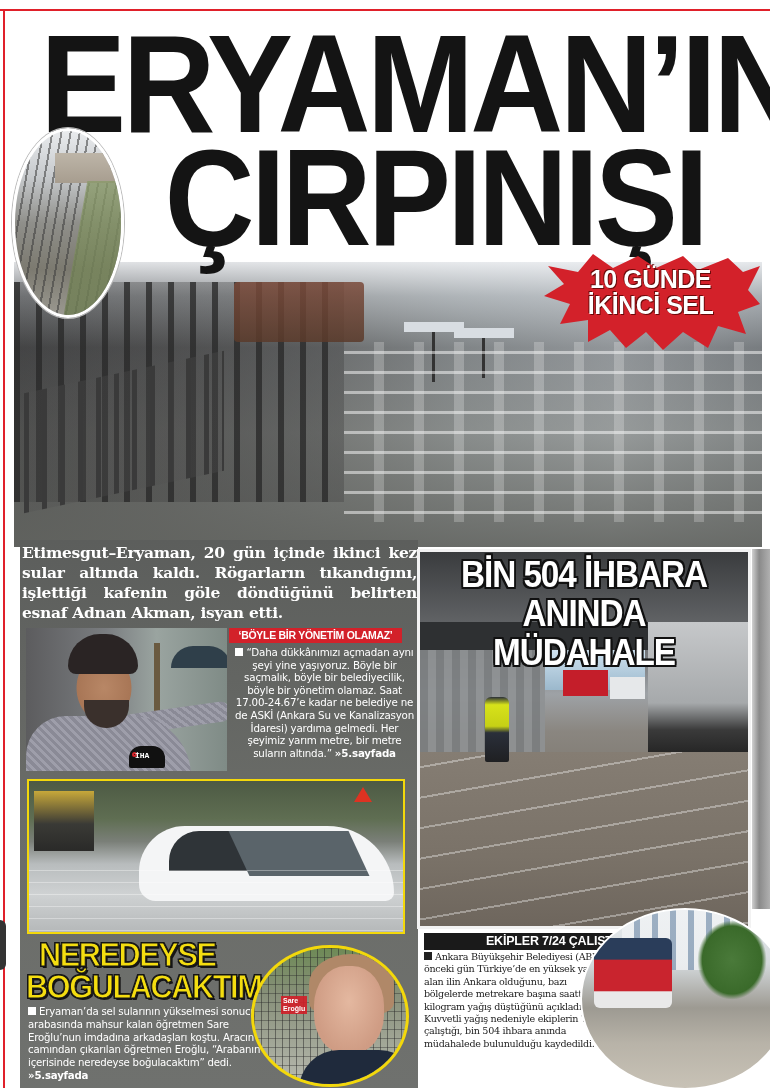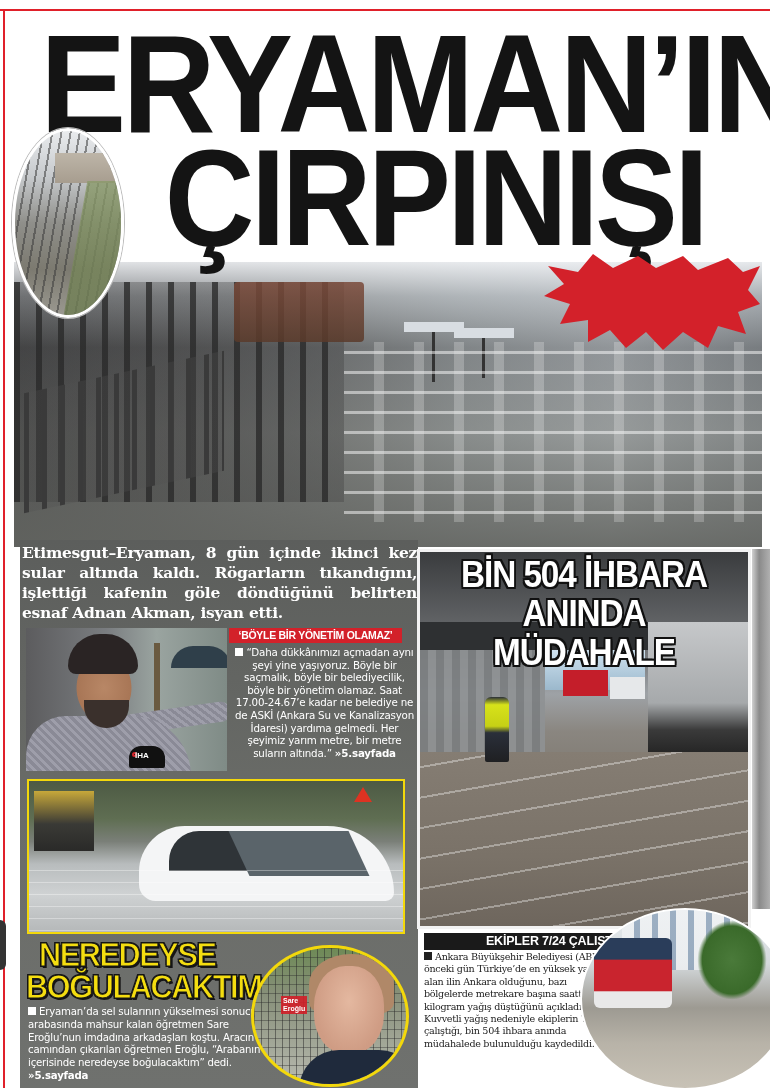--- a/index.html
+++ b/index.html
@@ -78,21 +78,21 @@
     overflow: hidden;
   }
   .adnan-hair { position: absolute; left: 42px; top: 6px; width: 70px; height: 40px; background: #2a2424; border-radius: 40px 40px 10px 10px; }
   .adnan-beard { position: absolute; left: 58px; top: 72px; width: 45px; height: 28px; background: #3a302c; border-radius: 0 0 22px 22px; }
   .adnan-shirt { position: absolute; left: 0; top: 88px; width: 165px; height: 60px;
     background: repeating-linear-gradient(45deg, #8a8a96 0 3px, #9e9eaa 3px 6px); border-radius: 40px 60px 0 0; }
   .adnan-arm { position: absolute; left: 95px; top: 80px; width: 110px; height: 20px;
     background: repeating-linear-gradient(45deg, #8a8a96 0 3px, #9e9eaa 3px 6px); transform: rotate(-8deg); border-radius: 10px; }
   .umbrella { position: absolute; left: 145px; top: 18px; width: 60px; height: 22px; background: #2f3f4a; border-radius: 30px 30px 0 0; }
   .palm { position: absolute; left: 128px; top: 15px; width: 6px; height: 70px; background: #6a5a40; }
-  .ihlas-mic { position: absolute; left: 103px; top: 118px; width: 36px; height: 22px; background: #111; border-radius: 12px 12px 2px 2px; }
+  .ihlas-mic { position: absolute; left: 103px; top: 118px; width: 36px; height: 22px; background: #111; border-radius: 12px 12px 2px 2px; font-family: Liberation Mono, monospace; }
   .ihlas-mic span { position: absolute; left: 6px; top: 5px; font-size: 8px; color: #fff; font-weight: bold; }
   .ihlas-mic i { position: absolute; left: 3px; top: 6px; width: 5px; height: 5px; border-radius: 50%; border: 2px solid #d2242a; }
 
   .quote-box { position: absolute; left: 229px; top: 628px; width: 188px; height: 148px; text-align: center; }
   .quote-tag {
     display: block; background: #d3212a; color: #fff; font-weight: bold;
     font-size: 11.4px; line-height: 15px; padding: 0 3px; white-space: nowrap; letter-spacing: -0.3px;
     transform: scaleX(0.92); transform-origin: left;
   }
   .quote-text {
@@ -220,25 +220,29 @@
 
 <div class="rail-circle">
   <div class="buildings"></div>
   <div class="trees"></div>
 </div>
 
 <div class="burst">
   <svg width="225" height="100" viewBox="0 0 225 100">
     <polygon fill="#d3212a" points="10,14 40,20 55,2 75,16 100,4 118,16 145,4 160,18 190,6 205,20 222,14 210,38 222,52 200,60 208,82 180,74 170,96 145,80 125,98 108,80 88,96 72,78 50,90 50,68 22,72 32,52 6,44 26,32"></polygon>
   </svg>
+  <div class="burst-text">
+    <div>10 GÜNDE</div>
+    <div>İKİNCİ SEL</div>
+  </div>
 </div>
 
 <div class="left-panel"></div>
 
-<div class="deck">Etimesgut–Eryaman, 8 gün içinde ikinci kez sular altında kaldı. Rögarların tıkandığını, işlettiği kafenin göle döndüğünü belirten esnaf Adnan Akman, isyan etti.</div>
+<div class="deck">Etimesgut–Eryaman, 20 gün içinde ikinci kez sular altında kaldı. Rögarların tıkandığını, işlettiği kafenin göle döndüğünü belirten esnaf Adnan Akman, isyan etti.</div>
 
 <div class="adnan-photo">
   <div class="umbrella"></div>
   <div class="palm"></div>
   <div class="adnan-arm"></div>
   <div class="adnan-shirt"></div>
   <div class="adnan-hair"></div>
   <div class="adnan-beard"></div>
   <div class="ihlas-mic">
       <i></i>

